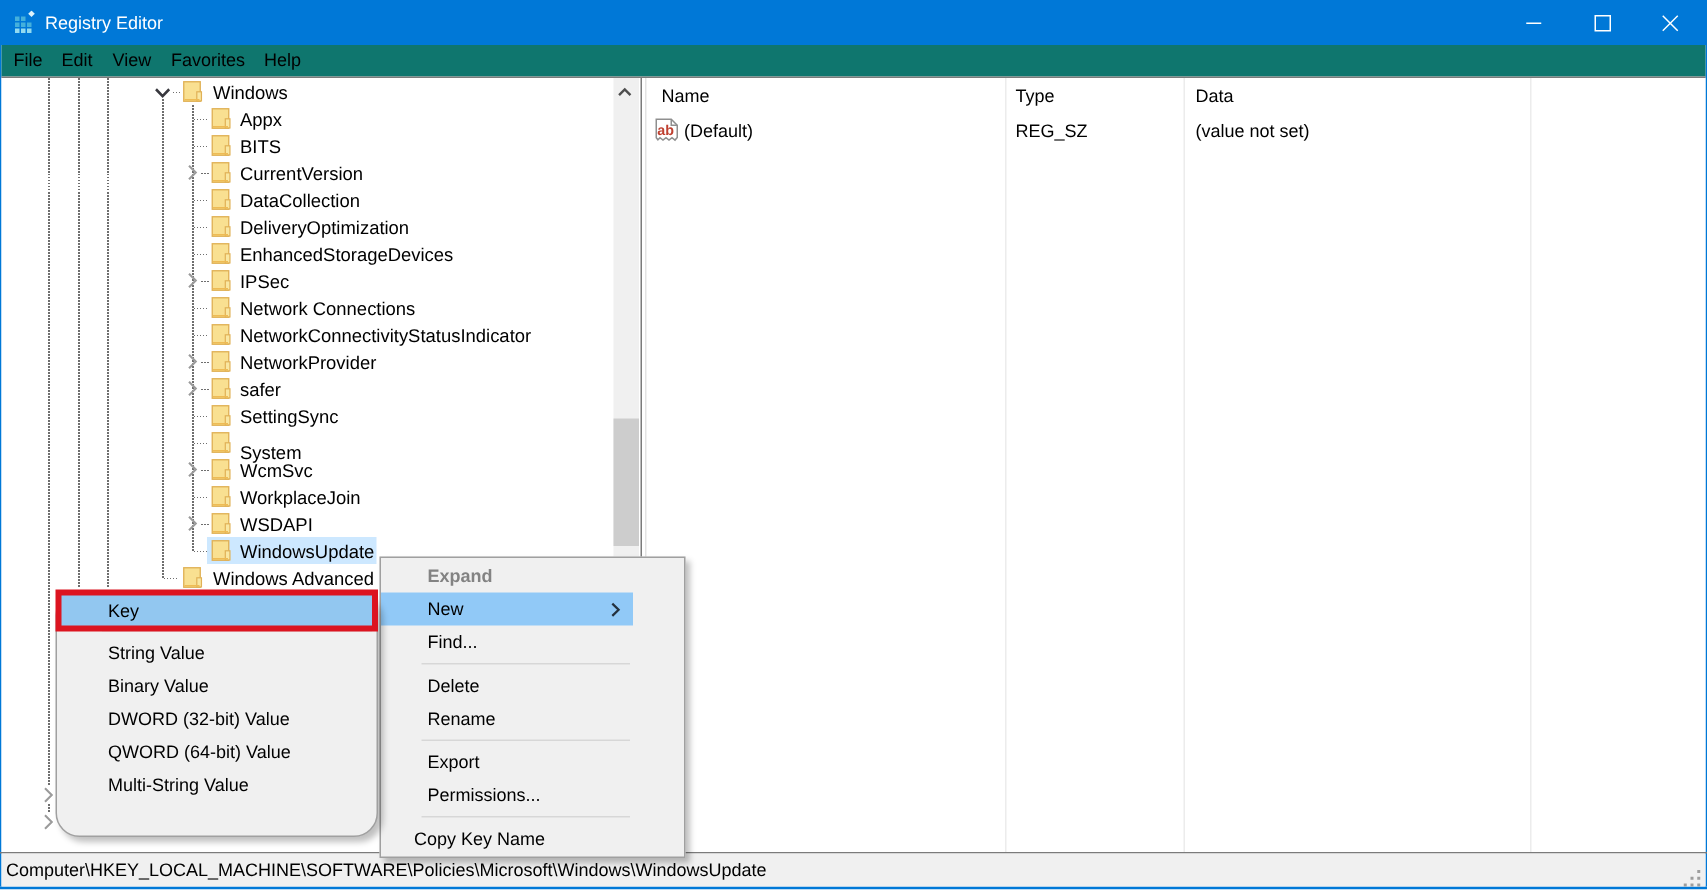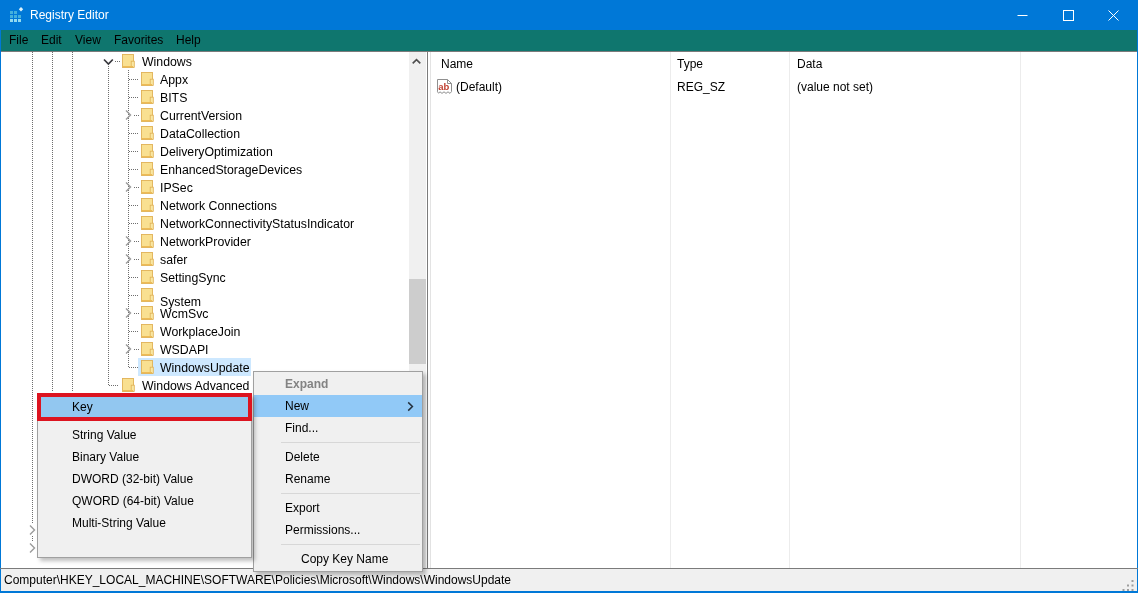--- a/index.html
+++ b/index.html
@@ -29,22 +29,22 @@
   
   #rightpane { left:431px; top:52px; width:706px; height:516px; background:#fff; }
   .colsep { position:absolute; top:52px; width:1px; height:516px; background:#ececec; }
   .rtext { position:absolute; white-space:nowrap; }
   
   #statusline { left:0; top:568px; width:1138px; height:1px; background:#7b7b7b; }
   #statusbar { left:1px; top:569px; width:1136px; height:22px; background:#f0f0f0; }
   #statustext { left:4px; top:569px; height:22px; line-height:22px; }
   
   .menu { position:absolute; background:#f0f0f0; border:1px solid #a0a0a0; box-shadow:3px 3px 4px rgba(0,0,0,0.25); }
-  #cmenu { left:253px; top:370.5px; width:170px; height:201px; }
-  #smenu { left:37px; top:393.5px; width:215px; height:164.5px; }
+  #cmenu { left:253px; top:370.5px; width:204px; height:201px; }
+  #smenu { left:37px; top:393.5px; width:215px; height:164.5px;border-radius:16px; }
   .mi { position:absolute; height:22px; line-height:22px; white-space:nowrap; }
   .msep { position:absolute; height:1px; background:#d7d7d7; }
   #redrect { left:37px; top:393px; width:215px; height:27.5px; border:4px solid #dc1420; background:transparent; }
   svg { display:block; }
 </style>
 </head>
 <body>
   <div class="abs" id="border-l"></div>
   <div class="abs" id="border-r"></div>
   <div class="abs" id="border-b"></div>
@@ -219,21 +219,21 @@
       <path d="M1.2 1.4 L5.4 5.5 L1.2 9.6" fill="none" stroke="#24313e" stroke-width="1.5"></path>
     </svg>
     <div class="mi" style="left:31px;top:45px">Find...</div>
     <div class="msep" style="left:27px;top:70px;width:139px"></div>
     <div class="mi" style="left:31px;top:74px">Delete</div>
     <div class="mi" style="left:31px;top:96px">Rename</div>
     <div class="msep" style="left:27px;top:121px;width:139px"></div>
     <div class="mi" style="left:31px;top:125px">Export</div>
     <div class="mi" style="left:31px;top:147px">Permissions...</div>
     <div class="msep" style="left:27px;top:172px;width:139px"></div>
-    <div class="mi" style="left:47px;top:176px">Copy Key Name</div>
+    <div class="mi" style="left:22px;top:176px">Copy Key Name</div>
   </div>
 
   <div class="menu" id="smenu">
     <div class="abs" style="left:0;top:1px;width:213px;height:22px;background:#92c7f0"></div>
     <div class="mi" style="left:34px;top:1px">Key</div>
     <div class="msep" style="left:30px;top:25px;width:180px"></div>
     <div class="mi" style="left:34px;top:29.5px">String Value</div>
     <div class="mi" style="left:34px;top:51.5px">Binary Value</div>
     <div class="mi" style="left:34px;top:73.5px">DWORD (32-bit) Value</div>
     <div class="mi" style="left:34px;top:95.5px">QWORD (64-bit) Value</div>

